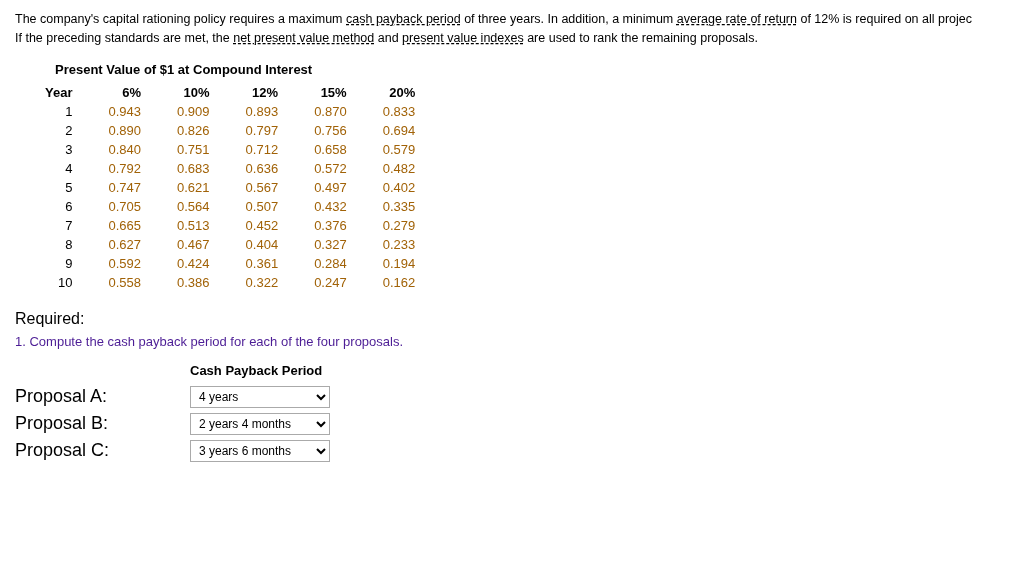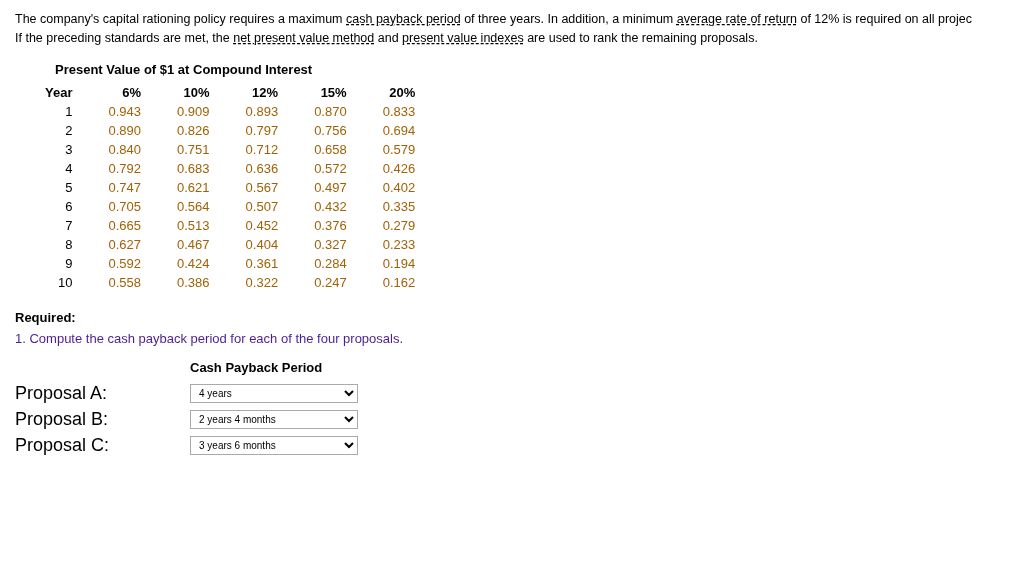--- a/index.html
+++ b/index.html
@@ -53,22 +53,22 @@
     table.pv-table td:first-child {
       text-align: right;
       color: #000;
       padding-left: 0;
       padding-right: 18px;
     }
     .required-section {
       margin-top: 10px;
     }
     .required-label {
-      font-weight: bold;
-      font-size: 13px;
+      font-weight: normal;
+      font-size: 16px;
       margin-bottom: 6px;
     }
     .question-1 {
       font-size: 13px;
       color: #4c1d95;
       margin-bottom: 14px;
     }
     .cash-payback-section {
       margin-top: 4px;
     }
@@ -82,25 +82,25 @@
       display: flex;
       align-items: center;
       margin-bottom: 5px;
     }
     .proposal-label {
       font-size: 18px;
       width: 175px;
       flex-shrink: 0;
     }
     .proposal-select {
-      font-size: 10px;
+      font-size: 12px;
       padding: 2px 4px;
       border: 1px solid #aaa;
       background: #fff;
-      width: 168px;
+      width: 140px;
       cursor: pointer;
       appearance: auto;
     }
   </style>
 </head>
 <body>
 
 <p class="intro-text">
   <span>The company's capital rationing policy requires a maximum </span><span class="underline-dashed">cash payback period</span><span> of three years. In addition, a minimum </span><span class="underline-dashed">average rate of return</span><span> of 12% is required on all projec</span><br>
   <span>If the preceding standards are met, the </span><span class="underline-dashed">net present value method</span><span> and </span><span class="underline-dashed">present value indexes</span><span> are used to rank the remaining proposals.</span>
@@ -143,21 +143,21 @@
           <td>0.712</td>
           <td>0.658</td>
           <td>0.579</td>
         </tr>
         <tr>
           <td>4</td>
           <td>0.792</td>
           <td>0.683</td>
           <td>0.636</td>
           <td>0.572</td>
-          <td>0.426</td>
+          <td>0.482</td>
         </tr>
         <tr>
           <td>5</td>
           <td>0.747</td>
           <td>0.621</td>
           <td>0.567</td>
           <td>0.497</td>
           <td>0.402</td>
         </tr>
         <tr>

